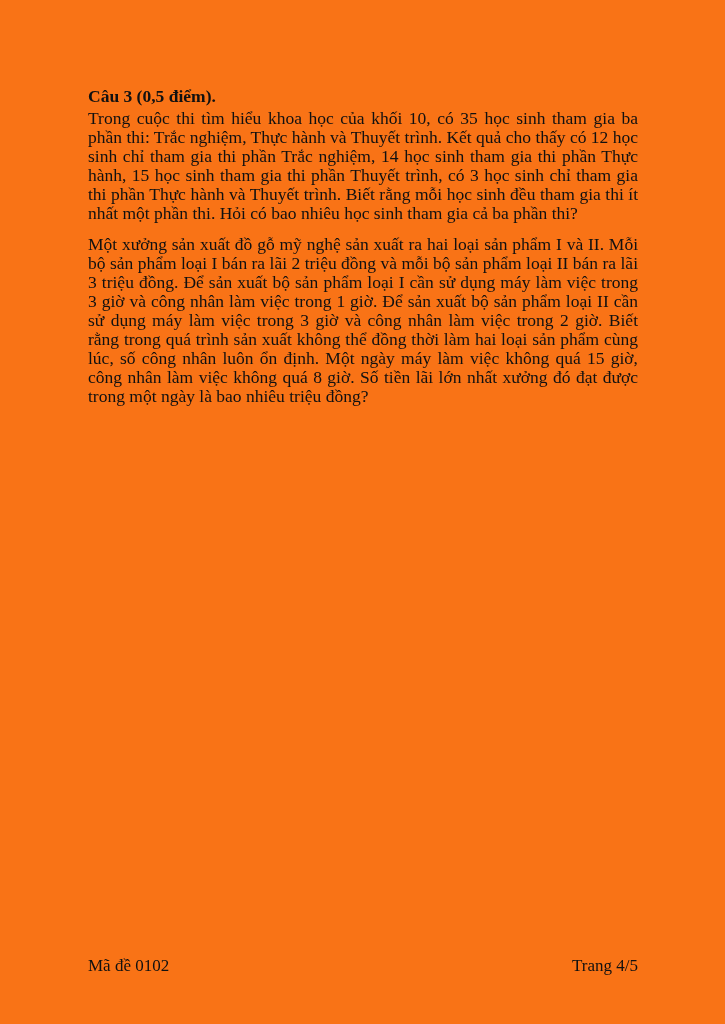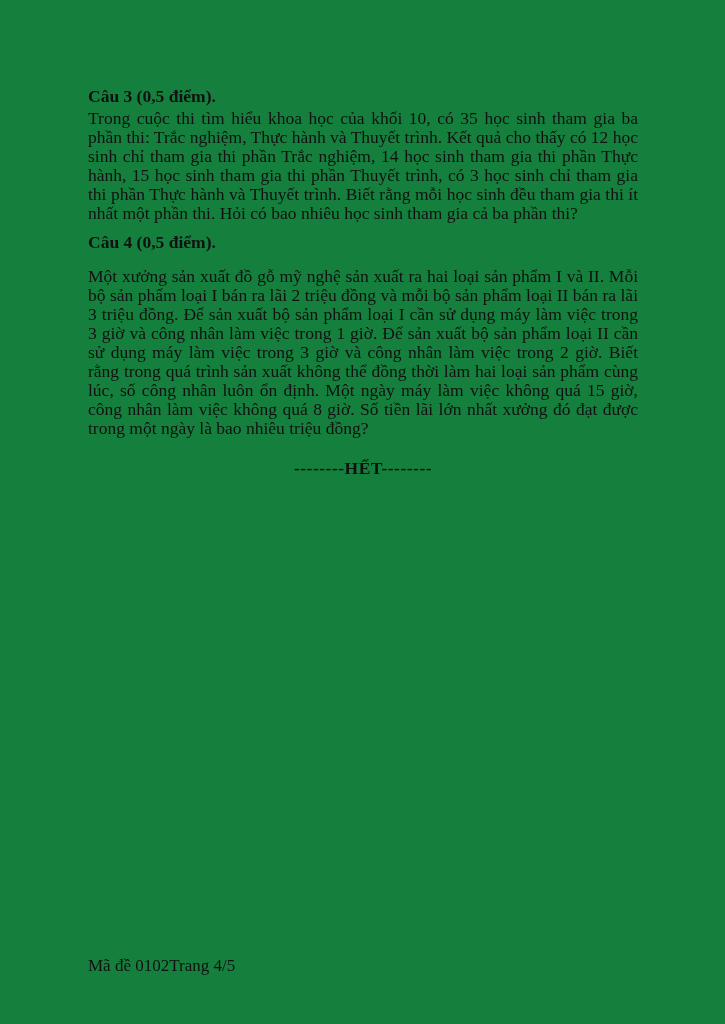--- a/index.html
+++ b/index.html
@@ -11,21 +11,21 @@
     width: 725px;
     height: 1024px;
     position: relative;
     font-family: "Liberation Serif", "DejaVu Serif", serif;
     color: #111111;
     overflow: hidden;
   }
   .page {
     position: absolute;
     inset: 0;
-    background: #15803d;
+    background: #f97316;
   }
   .content {
     position: absolute;
     left: 88px;
     top: 84px;
     width: 550px;
   }
   .q-heading {
     font-size: 17.5px;
     line-height: 25px;
@@ -52,41 +52,39 @@
     text-align: center;
     margin-top: 18px;
     letter-spacing: 0.5px;
   }
   .footer {
     position: absolute;
     left: 88px;
     right: 87px;
     top: 955px;
     display: flex;
-    justify-content: flex-start;
+    justify-content: space-between;
     font-size: 17px;
     line-height: 22px;
   }
 </style>
 </head>
 <body>
 
 <div class="page">
 
   <div class="content">
 
     <div class="q-heading">Câu 3 (0,5 điểm).</div>
 
     <p class="q-body">Trong cuộc thi tìm hiểu khoa học của khối 10, có 35 học sinh tham gia ba phần thi: Trắc nghiệm, Thực hành và Thuyết trình. Kết quả cho thấy có 12 học sinh chỉ tham gia thi phần Trắc nghiệm, 14 học sinh tham gia thi phần Thực hành, 15 học sinh tham gia thi phần Thuyết trình, có 3 học sinh chỉ tham gia thi phần Thực hành và Thuyết trình. Biết rằng mỗi học sinh đều tham gia thi ít nhất một phần thi. Hỏi có bao nhiêu học sinh tham gia cả ba phần thi?</p>
 
-    <div class="q-heading spaced">Câu 4 (0,5 điểm).</div>
 
     <p class="q-body gap-above">Một xưởng sản xuất đồ gỗ mỹ nghệ sản xuất ra hai loại sản phẩm I và II. Mỗi bộ sản phẩm loại I bán ra lãi 2 triệu đồng và mỗi bộ sản phẩm loại II bán ra lãi 3 triệu đồng. Để sản xuất bộ sản phẩm loại I cần sử dụng máy làm việc trong 3 giờ và công nhân làm việc trong 1 giờ. Để sản xuất bộ sản phẩm loại II cần sử dụng máy làm việc trong 3 giờ và công nhân làm việc trong 2 giờ. Biết rằng trong quá trình sản xuất không thể đồng thời làm hai loại sản phẩm cùng lúc, số công nhân luôn ổn định. Một ngày máy làm việc không quá 15 giờ, công nhân làm việc không quá 8 giờ. Số tiền lãi lớn nhất xưởng đó đạt được trong một ngày là bao nhiêu triệu đồng?</p>
 
-    <div class="end-marker">--------HẾT--------</div>
 
   </div>
 
   <div class="footer">
     <span>Mã đề 0102</span>
     <span>Trang 4/5</span>
   </div>
 
 </div>
 

